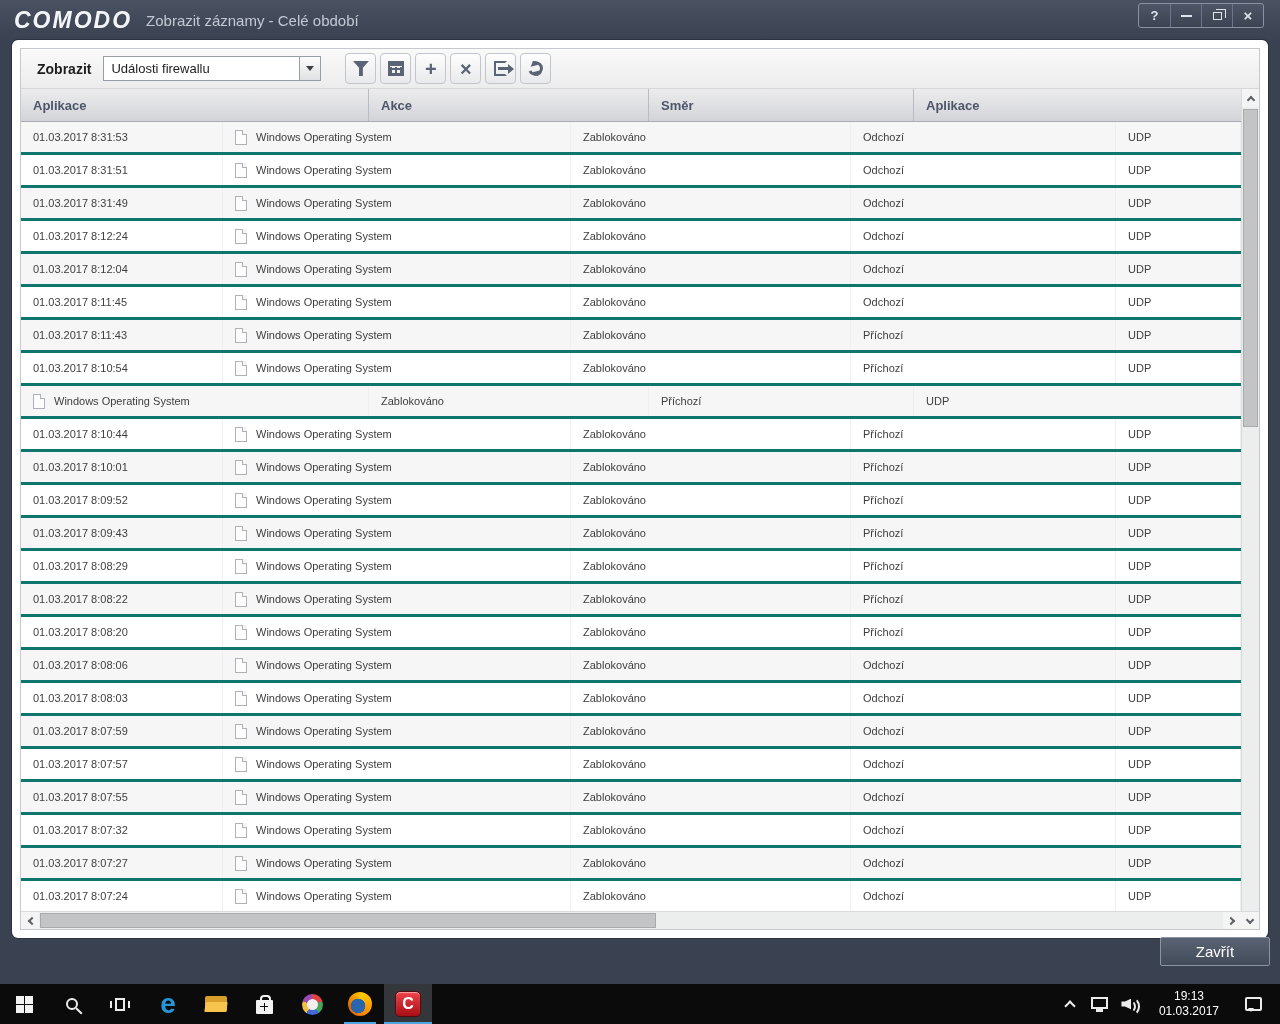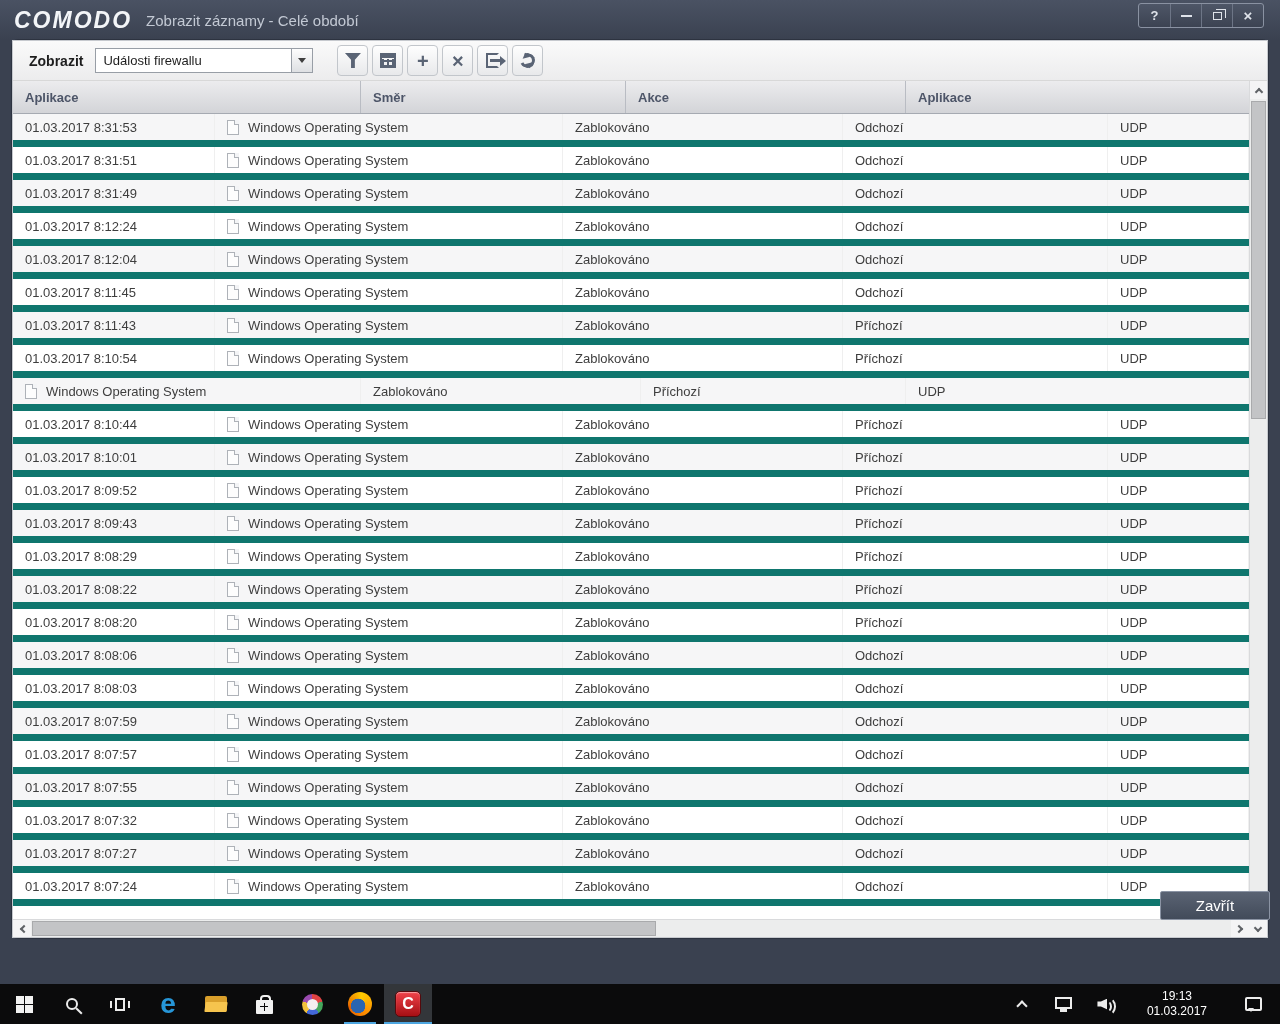--- a/index.html
+++ b/index.html
@@ -17,21 +17,21 @@
     color:#dfe3ea; font-size:13px; font-weight:bold; border-left:1px solid #6d7586; cursor:default; }
   .win-btn:first-child { border-left:none; }
   .min-glyph { width:11px; height:2px; background:#dfe3ea; }
   .restore-glyph { width:9px; height:8px; border:1px solid #dfe3ea; position:relative; background:transparent; }
   .restore-glyph::before { content:""; position:absolute; left:2px; top:-4px; width:9px; height:8px;
     border:1px solid #dfe3ea; border-left:none; border-bottom:none; }
   .close-glyph { font-size:15px; font-weight:bold; line-height:1; }
 
   
   .panel { position:absolute; left:12px; top:40px; width:1256px; height:898px;
-    background:#fff; border-radius:6px; padding:0; box-shadow:0 0 0 1px #2d3340; }
+    background:#fff; border-radius:6px; padding:8px; box-shadow:0 0 0 1px #2d3340; }
   .content { width:100%; height:100%; border:1px solid #c6c9ce; display:flex; flex-direction:column; background:#fff; }
 
   
   .toolbar { flex:0 0 40px; background:linear-gradient(#fafafa,#ececed); border-bottom:1px solid #d8d8d8;
     display:flex; align-items:center; padding:0 8px; }
   .toolbar-label { font-weight:bold; font-size:14px; color:#1d1d1d; margin:0 12px 0 8px; }
   .dropdown { width:218px; height:25px; background:#fff; border:1px solid #989ea6; display:flex; align-items:stretch; }
   .dropdown-value { flex:1; font-size:13px; padding-left:7px; color:#1d1d1d; display:flex; align-items:center; }
   .dropdown-btn { width:21px; border-left:1px solid #989ea6; background:linear-gradient(#fdfdfd,#dee0e3);
     display:flex; align-items:center; justify-content:center; }
@@ -56,21 +56,21 @@
 
   
   .main { flex:1; display:flex; min-height:0; }
   .grid { flex:1; display:flex; flex-direction:column; min-width:0; }
   .table-header { flex:0 0 33px; display:flex; background:linear-gradient(#ececee,#d3d4d8); border-bottom:1px solid #a6aab2; }
   .th { display:flex; align-items:center; padding-left:12px; font-size:13px; font-weight:bold; color:#4d5568;
     border-right:1px solid #b9bcc3; }
   .c1 { width:202px; } .c2 { width:348px; } .c3 { width:280px; } .c4 { width:265px; }
   .c5 { flex:1; border-right:none; }
   .tbody { flex:1; overflow:hidden; }
-  .row { height:33px; display:flex; background:#fff; border-bottom:7px solid #0f766e; font-size:13px; color:#3e3e3e; }
+  .row { height:33px; display:flex; background:#fff; border-bottom:3px solid #0f766e; font-size:11px; color:#3e3e3e; }
   .row:nth-child(odd) { background:#f6f6f7; }
   .cell { display:flex; align-items:center; padding-left:12px; border-right:1px solid #efefef; overflow:hidden; white-space:nowrap; }
   .doc-icon { flex:0 0 12px; width:12px; height:15px; border:1px solid #aeb2b8; background:#fdfdfd; position:relative; margin-right:9px; }
   .doc-icon::after { content:""; position:absolute; top:-1px; right:-1px; width:4px; height:4px; background:#f3f4f6;
     border-left:1px solid #aeb2b8; border-bottom:1px solid #aeb2b8; }
 
   
   .vscroll { flex:0 0 18px; background:#eceded; border-left:1px solid #d9dadc; display:flex; flex-direction:column; }
   .vs-btn { height:18px; background:#f4f4f5; display:flex; align-items:center; justify-content:center; }
   .vs-thumb { margin:2px 1px 0 1px; height:318px; background:#c3c4c6; border:1px solid #a9aaac; }
@@ -79,21 +79,21 @@
   .hs-track { flex:1; position:relative; }
   .hs-thumb { position:absolute; left:1px; top:1px; bottom:1px; width:52%; background:#c3c4c6; border:1px solid #a9aaac; }
   .corner { width:18px; display:flex; align-items:center; justify-content:center; background:#f4f4f5; }
   .chev { width:6px; height:6px; border-right:2px solid #5f6266; border-bottom:2px solid #5f6266; }
   .chev.up { transform:rotate(-135deg); margin-top:3px; }
   .chev.down { transform:rotate(45deg); margin-bottom:2px; }
   .chev.left { transform:rotate(135deg); margin-left:3px; }
   .chev.right { transform:rotate(-45deg); margin-right:3px; }
 
   
-  .close-btn { position:absolute; right:10px; top:891px; width:110px; height:29px;
+  .close-btn { position:absolute; right:10px; top:937px; width:110px; height:29px;
     background:linear-gradient(#59impossible,#434c5b); background:linear-gradient(#5a6373,#424b5a);
     border:1px solid #8b94a4; border-radius:2px; color:#fff; font-size:15px;
     display:flex; align-items:center; justify-content:center; }
 
   
   .taskbar { position:absolute; left:0; bottom:0; width:1280px; height:40px; background:#0b0b0c;
     display:flex; align-items:stretch; }
   .tb-item { width:48px; display:flex; align-items:center; justify-content:center; position:relative; }
   .tb-item.running::after { content:""; position:absolute; bottom:0; left:8px; right:8px; height:2px; background:#4da6e0; }
   .tb-item.active { background:#33363a; }
@@ -120,21 +120,21 @@
   .paint-glyph { width:21px; height:21px; border-radius:50%;
     background:conic-gradient(#e04343 0 20%, #46a65c 0 40%, #4468d8 0 60%, #f3c23c 0 80%, #9a4ab0 0); position:relative; }
   .paint-glyph::before { content:""; position:absolute; inset:5px; background:#f4eef0; border-radius:50%; }
   .firefox-glyph { width:24px; height:24px; border-radius:50%;
     background:radial-gradient(circle at 42% 58%, #2a65b0 0 36%, transparent 38%),
                conic-gradient(from 130deg, #ff9500, #e66000, #ffcb00, #ff9500); }
   .comodo-glyph { width:26px; height:26px; border-radius:5px; border:1px solid #55090c;
     background:linear-gradient(#f0434a,#a50f14); color:#fff; font-weight:bold; font-size:16px;
     display:flex; align-items:center; justify-content:center; box-shadow:inset 0 1px 1px rgba(255,255,255,.5); }
 
-  .tray { margin-left:auto; display:flex; align-items:center; height:100%; padding-right:4px;gap:12px; }
+  .tray { margin-left:auto; display:flex; align-items:center; height:100%; padding-right:4px; }
   .tray-item { display:flex; align-items:center; justify-content:center; height:100%; }
   .chev-up-glyph { width:8px; height:8px; border-left:2px solid #ececec; border-top:2px solid #ececec;
     transform:rotate(45deg); margin-top:3px; }
   .net-glyph { width:17px; height:12px; border:2px solid #ececec; position:relative; margin-bottom:3px; }
   .net-glyph::after { content:""; position:absolute; left:3px; bottom:-5px; width:7px; height:3px; background:#ececec; }
   .vol-glyph { position:relative; width:19px; height:15px; }
   .vol-glyph .sp { position:absolute; left:0; top:2px; width:10px; height:11px; background:#ececec;
     clip-path:polygon(0 28%,35% 28%,100% 0,100% 100%,35% 72%,0 72%); }
   .vol-glyph::before { content:""; position:absolute; right:4px; top:3px; width:8px; height:9px;
     border:2px solid transparent; border-right-color:#ececec; border-radius:50%; }
@@ -194,22 +194,22 @@
         </div>
       <div class="tb-btn">
           <span class="icon-refresh"></span>
         </div>
     </div>
 
     <div class="main">
       <div class="grid">
         <div class="table-header">
           <div class="th c2">Aplikace</div>
+          <div class="th c3">Akce</div>
           <div class="th c4">Směr</div>
-          <div class="th c3">Akce</div>
           <div class="th c5">Aplikace</div>
         </div>
         <div class="tbody">
   <div class="row">
     <div class="cell c1">01.03.2017 8:31:53</div>
     <div class="cell c2">
                 <span class="doc-icon"></span>
                 <span>Windows Operating System</span>
               </div>
     <div class="cell c3">Zablokováno</div>

